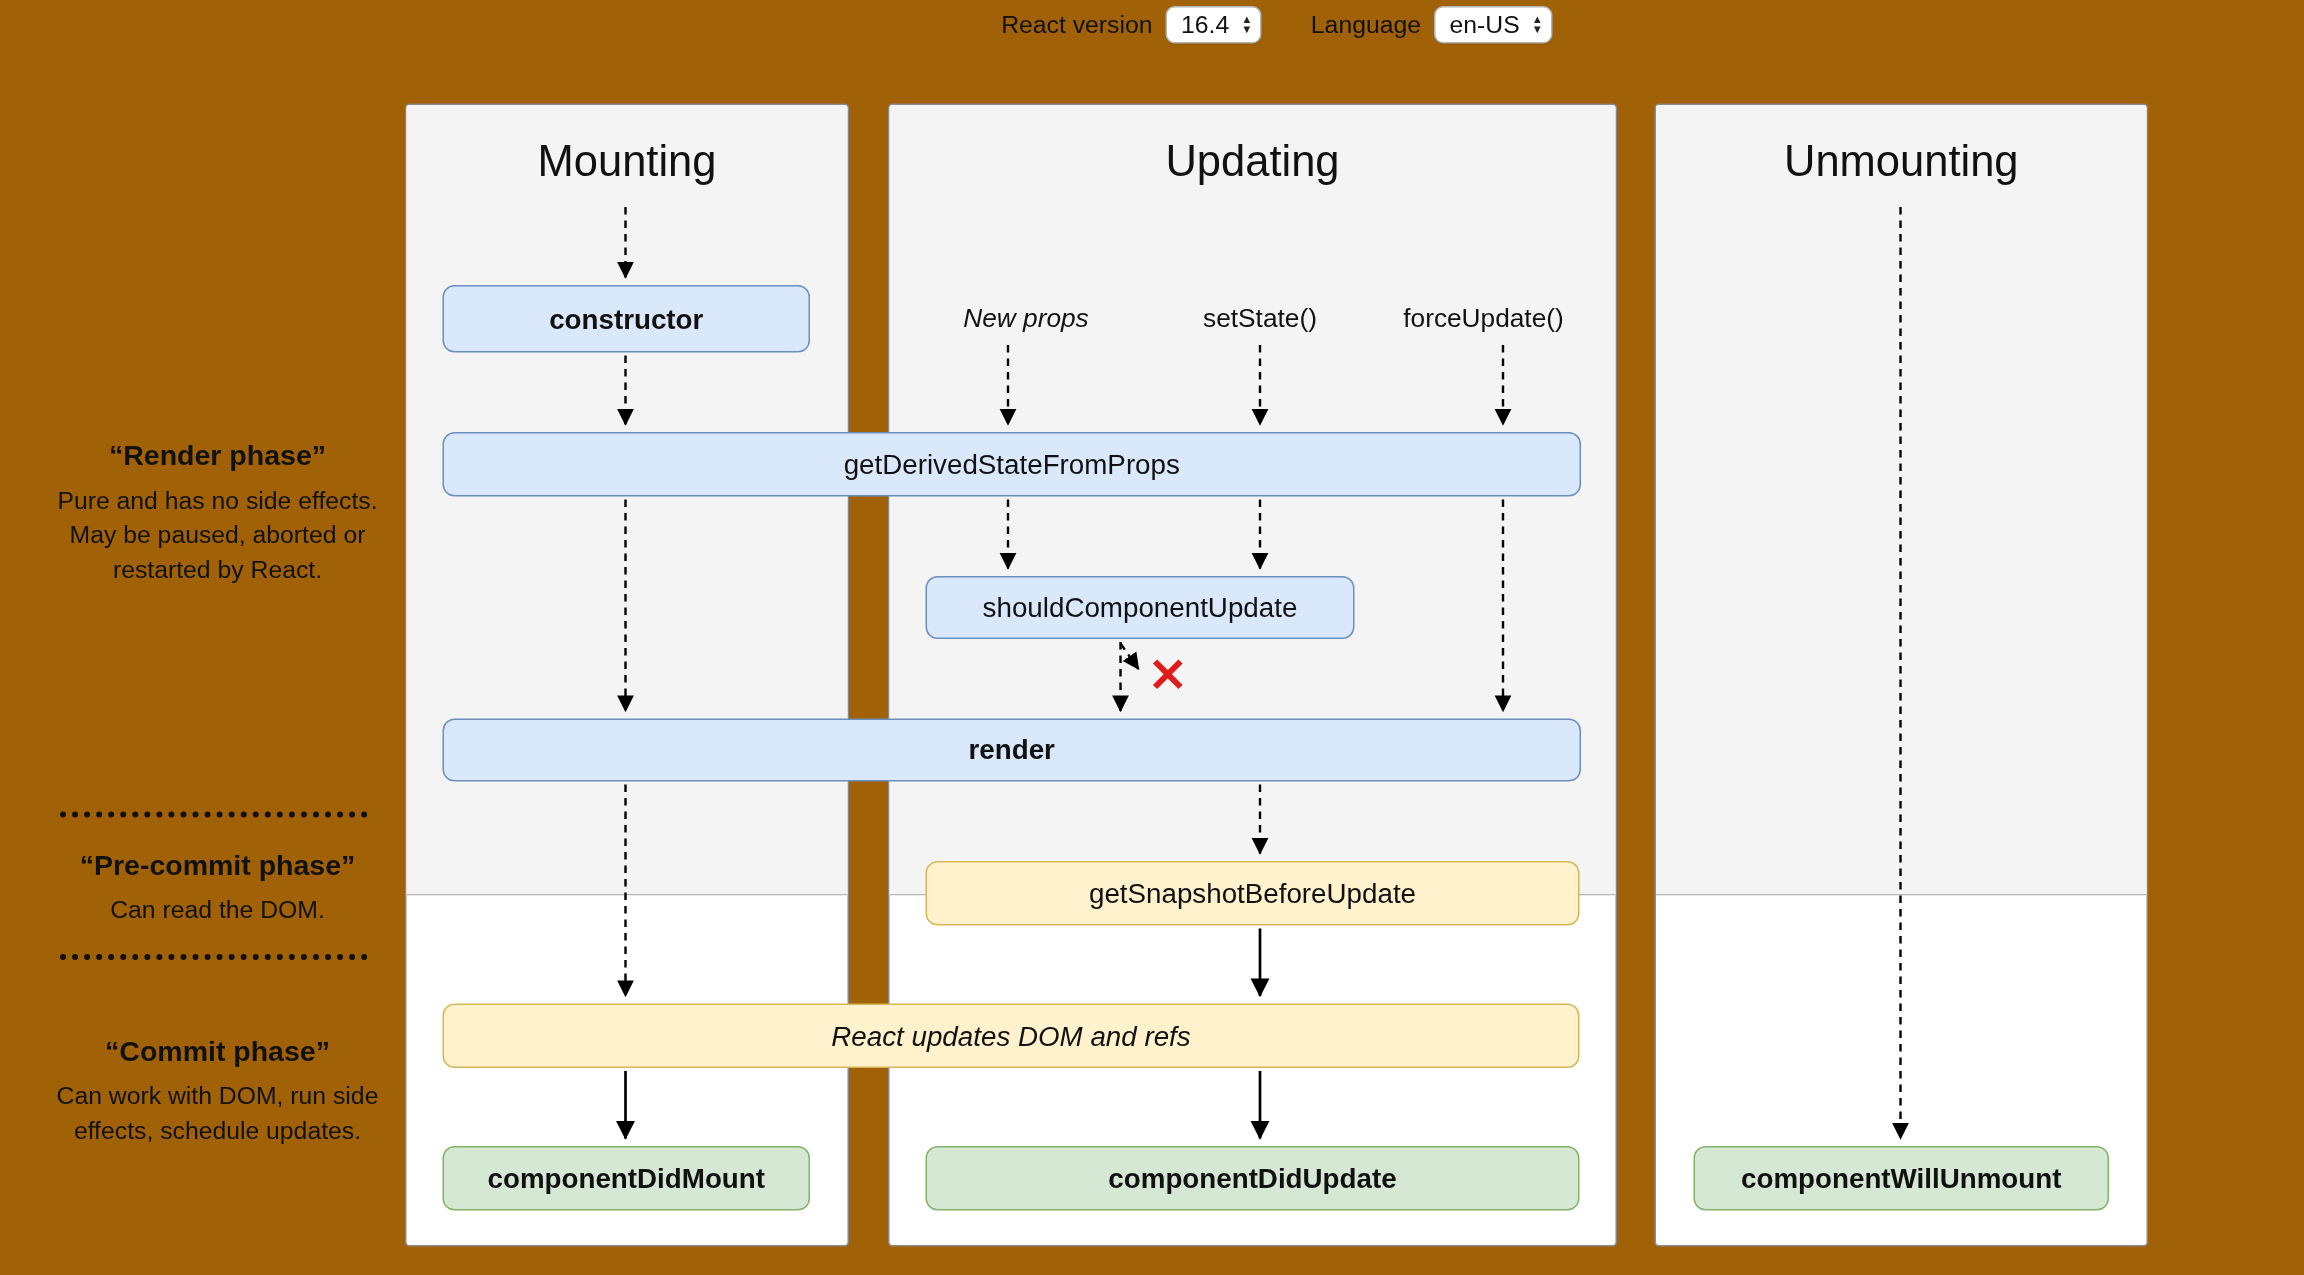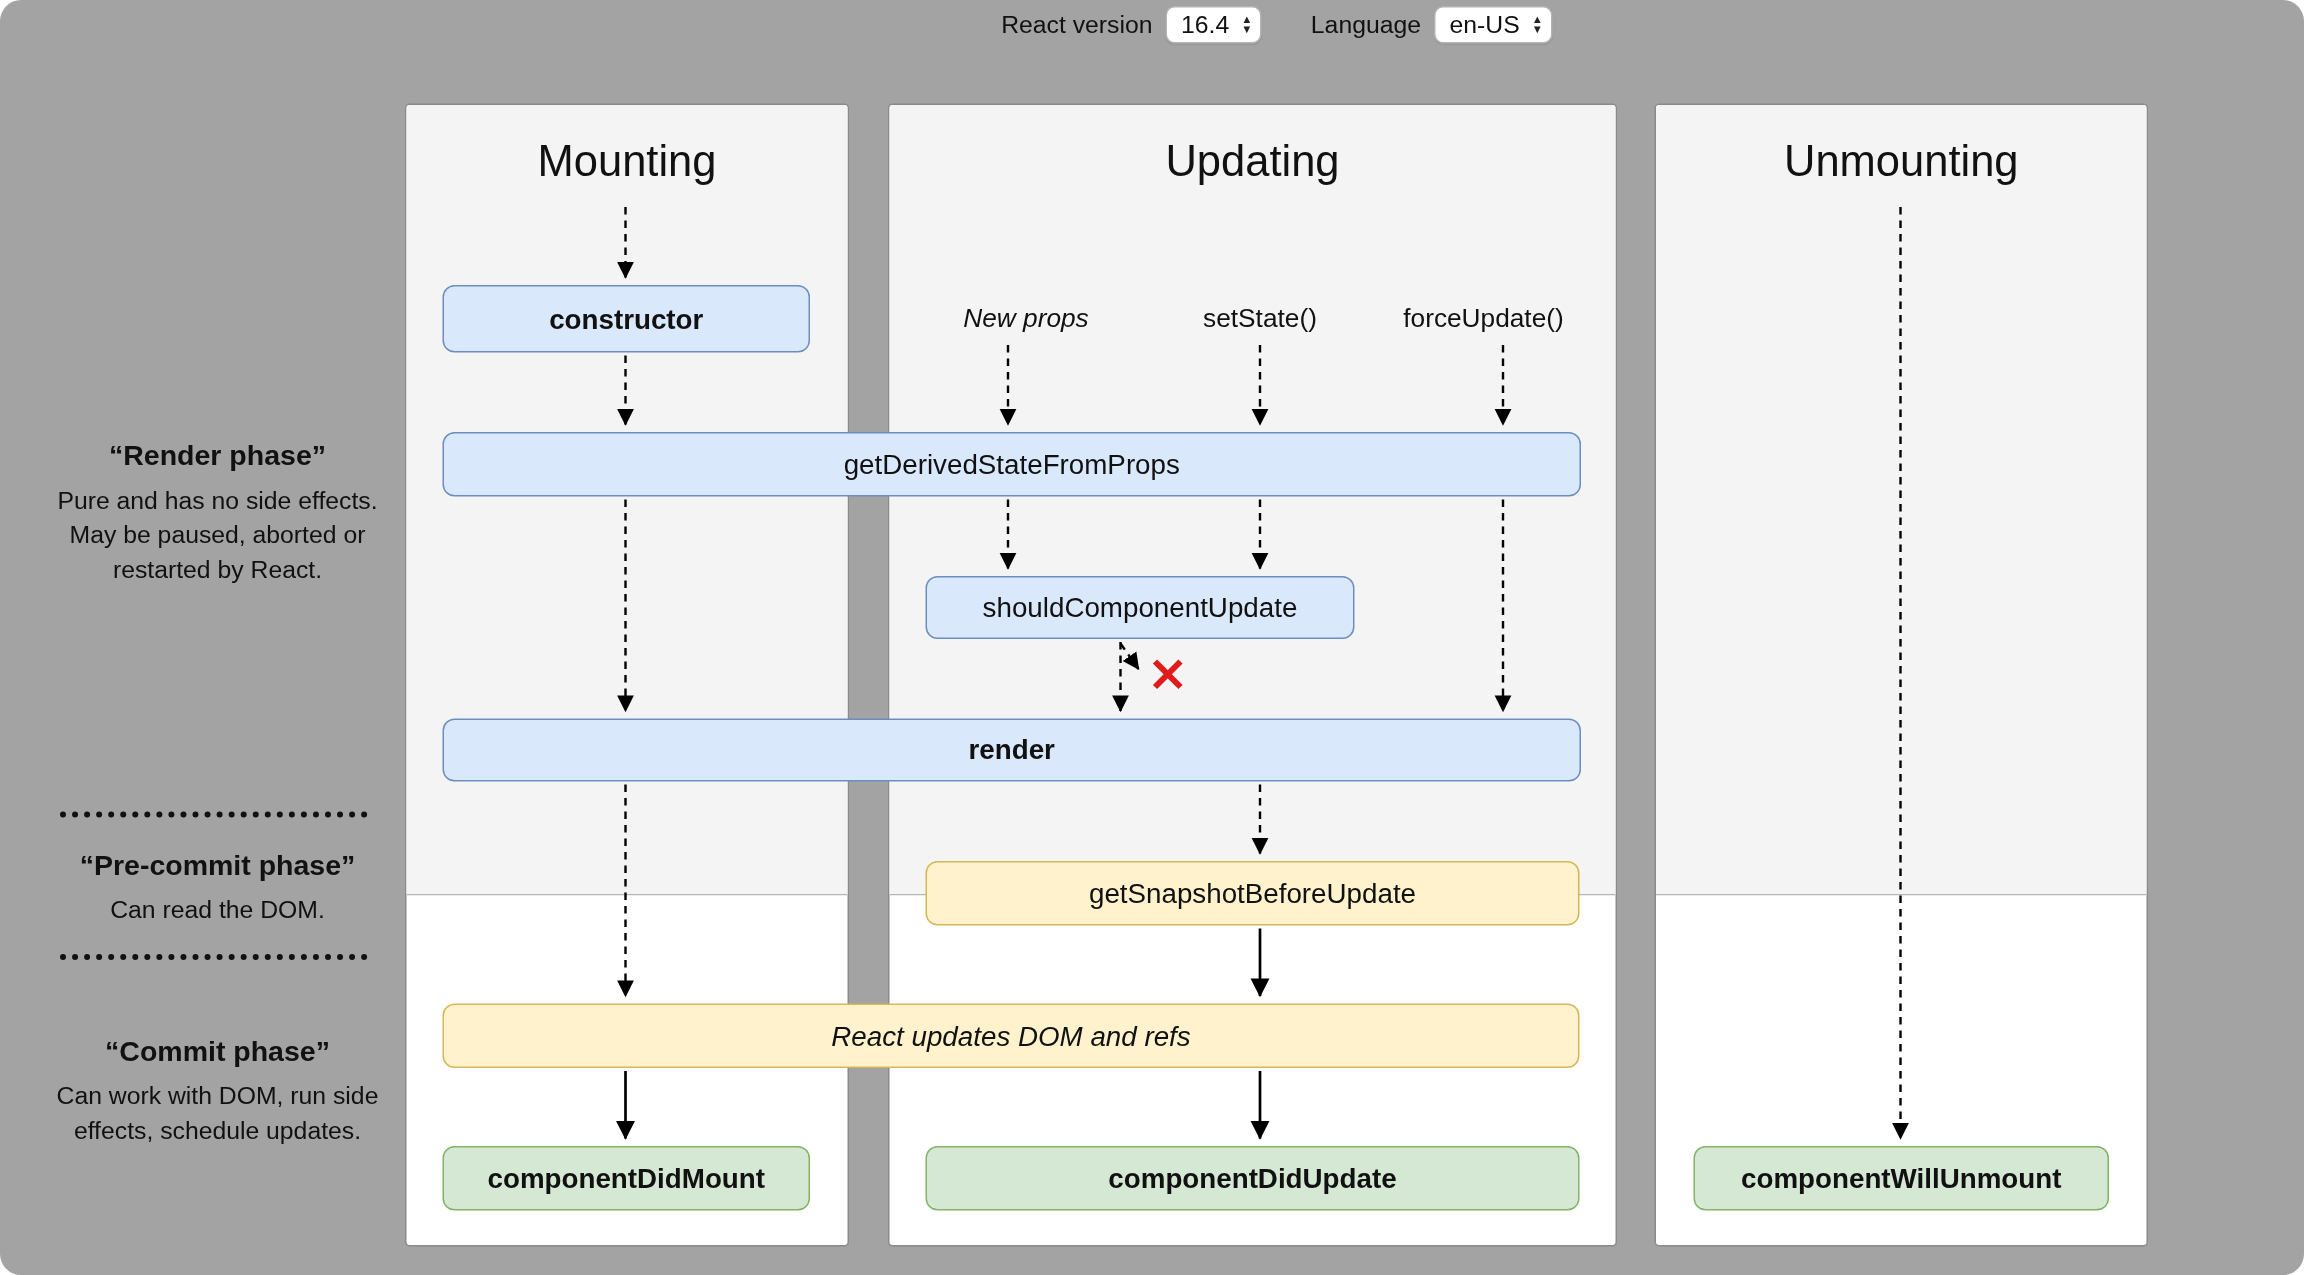--- a/index.html
+++ b/index.html
@@ -1,16 +1,16 @@
 <!DOCTYPE html>
 <html><head>
 <meta charset="utf-8">
 <style>
   html,body{margin:0;padding:0;background:#fff;}
-  .viewport{position:relative;width:2304px;height:1275px;background:#a3a3a3;overflow:hidden;border-radius:21px;}
+  .viewport{position:relative;width:2304px;height:1275px;background:#a16207;overflow:hidden;}
   .stage{position:absolute;left:0;top:0;width:1536px;height:850px;
          transform:scale(1.5);transform-origin:0 0;
          font-family:"Liberation Sans", sans-serif;color:#111;}
 
   
   .toolbar{position:absolute;left:270px;top:4px;width:1162px;display:flex;
            justify-content:center;align-items:center;gap:9px;font-size:16.5px;}
   .tb-label.lang{margin-left:24px;}
   .select{display:inline-flex;align-items:center;gap:8px;border:1px solid #b3b3b3;
           border-radius:6px;padding:2px 5px 2px 9px;background:#fff;

